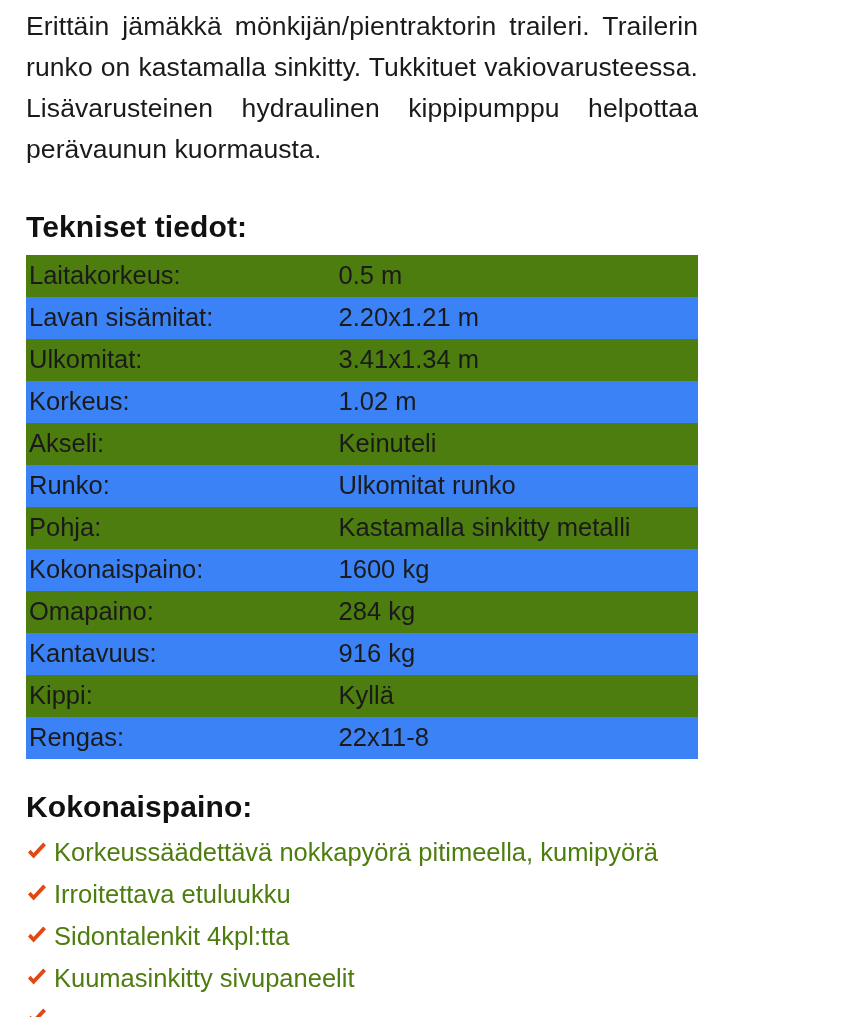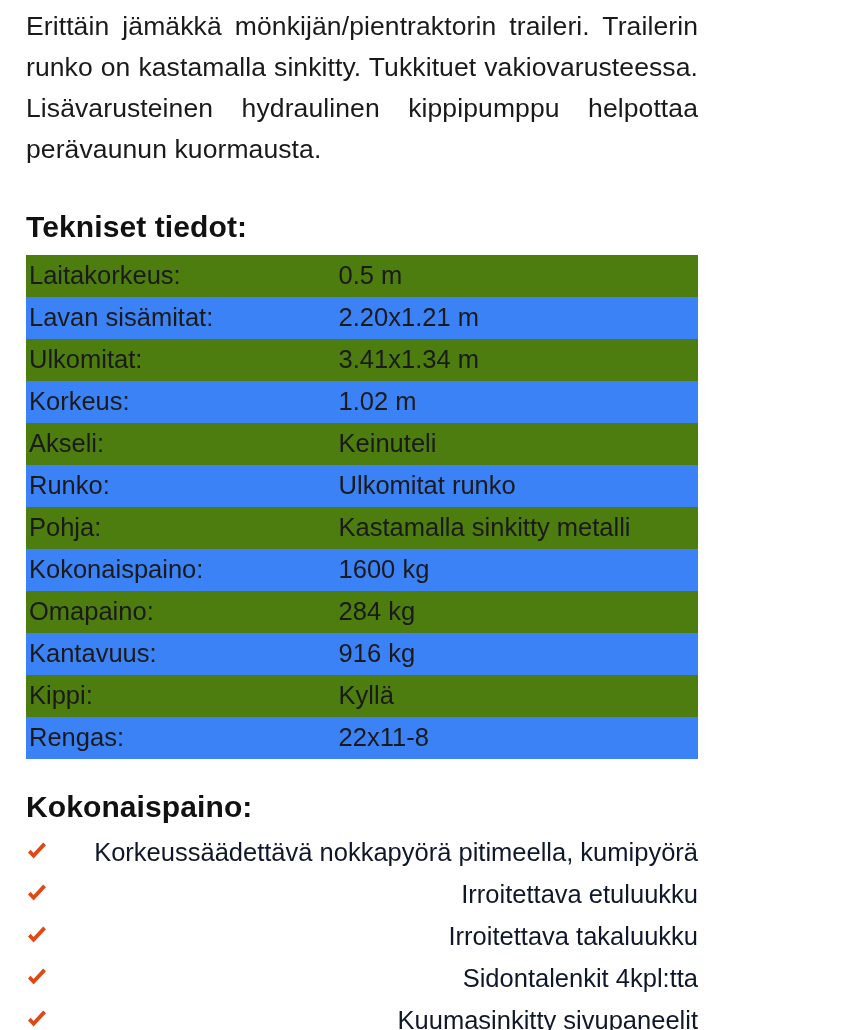--- a/index.html
+++ b/index.html
@@ -85,25 +85,24 @@
 
   
   .feature-list {
     list-style: none;
     margin: 0;
     padding: 0;
   }
   .feature-item {
     font-size: 25.5px;
     line-height: 42px;
-    color: #0f172a;
+    color: #4d7c0f;
     display: flex;
     align-items: flex-start;
     white-space: nowrap;
-    justify-content: space-between;
   }
   .check-icon {
     flex: 0 0 auto;
     width: 27px;
     height: 42px;
     display: inline-flex;
     align-items: center;
     justify-content: flex-start;
     color: #de4a16;
     font-size: 27px;
@@ -214,28 +213,20 @@
           </svg>
         </span>
         <span class="feature-label">Irroitettava etuluukku</span>
       </li>
       <li class="feature-item">
         <span class="check-icon">
           <svg width="22" height="20" viewBox="0 0 22 20">
             <path d="M2 10.5 L7.6 16.4 L20 3.2 L17.2 0.6 L7.5 10.9 L4.6 7.8 Z" fill="#de4a16"></path>
           </svg>
         </span>
-        <span class="feature-label">Irroitettava takaluukku</span>
-      </li>
-      <li class="feature-item">
-        <span class="check-icon">
-          <svg width="22" height="20" viewBox="0 0 22 20">
-            <path d="M2 10.5 L7.6 16.4 L20 3.2 L17.2 0.6 L7.5 10.9 L4.6 7.8 Z" fill="#de4a16"></path>
-          </svg>
-        </span>
         <span class="feature-label">Sidontalenkit 4kpl:tta</span>
       </li>
       <li class="feature-item">
         <span class="check-icon">
           <svg width="22" height="20" viewBox="0 0 22 20">
             <path d="M2 10.5 L7.6 16.4 L20 3.2 L17.2 0.6 L7.5 10.9 L4.6 7.8 Z" fill="#de4a16"></path>
           </svg>
         </span>
         <span class="feature-label">Kuumasinkitty sivupaneelit</span>
       </li>

